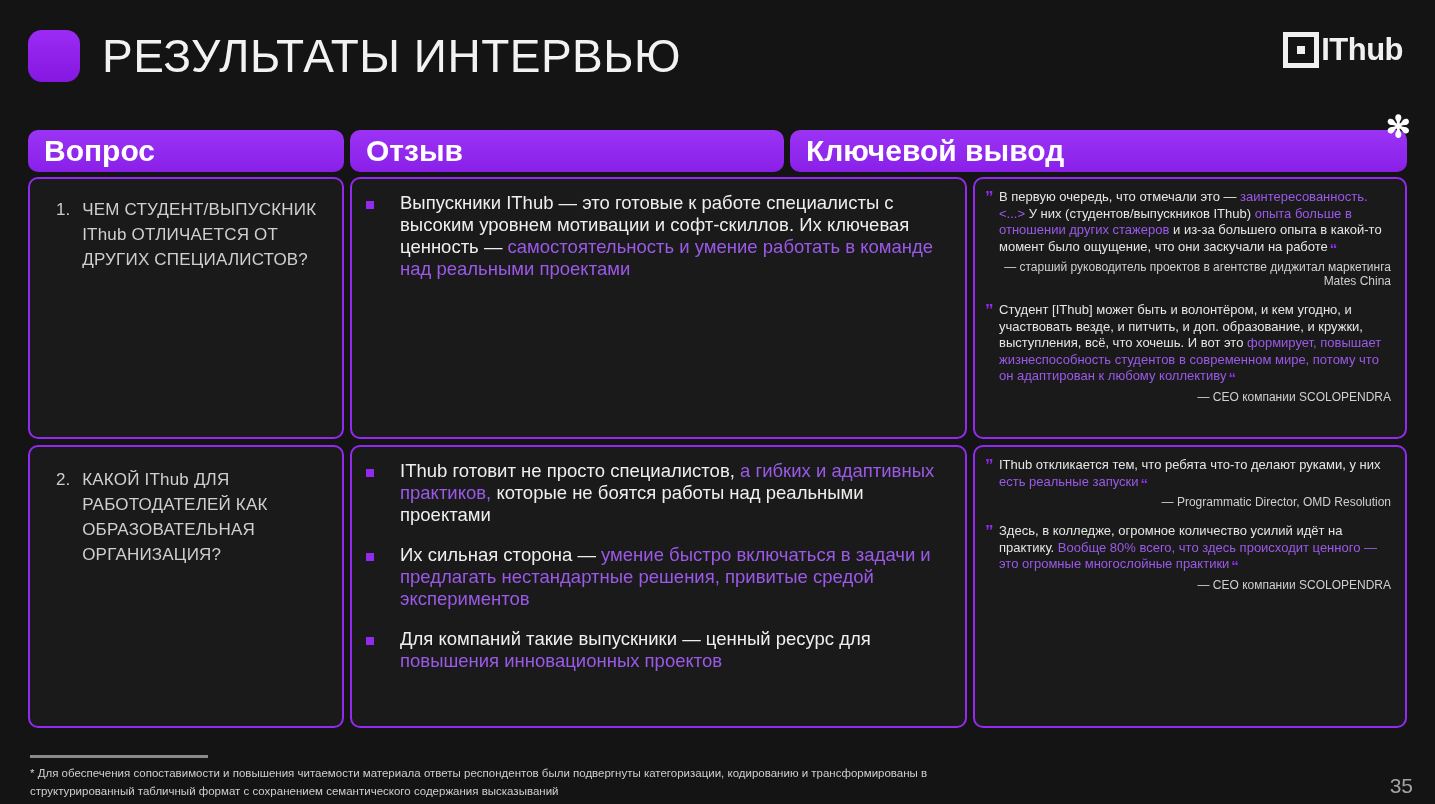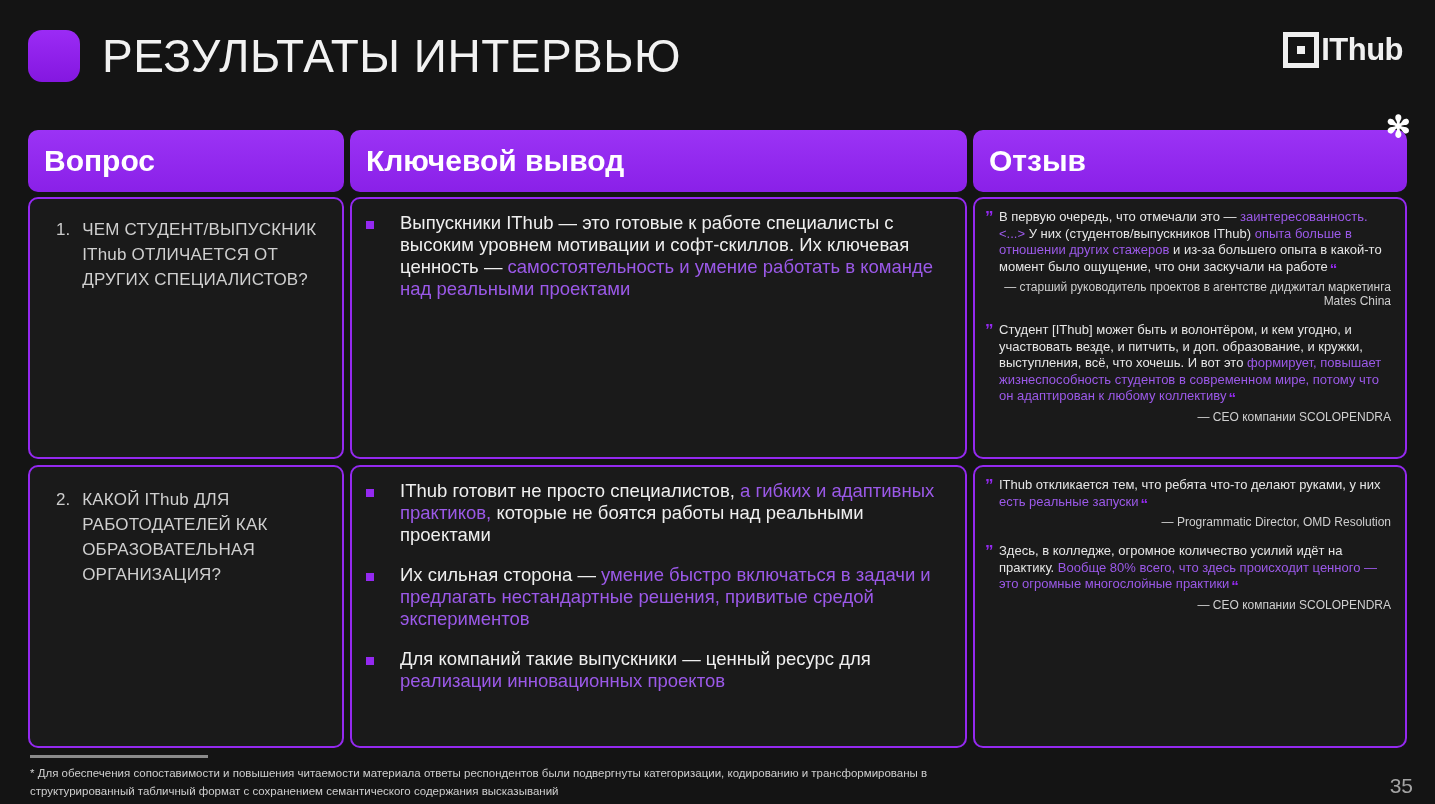--- a/index.html
+++ b/index.html
@@ -84,21 +84,21 @@
     top: 130px;
     width: 1379px;
   }
 
   .thead {
     display: flex;
     gap: 6px;
     position: relative;
   }
   .th {
-    height: 62px;
+    height: 42px;
     border-radius: 10px;
     background: #9429F0;
     background: linear-gradient(180deg, #9B33F5 0%, #8A20E8 100%);
     display: flex;
     align-items: center;
     padding-left: 16px;
   }
   .th-text {
     font-size: 30px;
     font-weight: bold;
@@ -256,25 +256,25 @@
     <span class="brand-name">IThub</span>
   </div>
 </div>
 
 <div class="table">
 
   <div class="thead">
     <div class="th col-q">
       <span class="th-text">Вопрос</span>
     </div>
+    <div class="th col-r">
+      <span class="th-text">Отзыв</span>
+    </div>
     <div class="th col-k">
       <span class="th-text">Ключевой вывод</span>
-    </div>
-    <div class="th col-r">
-      <span class="th-text">Отзыв</span>
     </div>
     <span class="header-asterisk">✻</span>
   </div>
 
   <div class="tbody">
 
     <div class="trow row-1">
       <div class="cell col-q">
         <div class="q-inner">
           <span class="q-num">1.</span>
@@ -315,21 +315,21 @@
             <div class="k-item">
               <span class="k-bullet"></span>
               <span class="k-text"><span>IThub готовит не просто специалистов, </span><span class="hl">а гибких и адаптивных практиков,</span><span> которые не боятся работы над реальными проектами</span></span>
             </div>
             <div class="k-item">
               <span class="k-bullet"></span>
               <span class="k-text"><span>Их сильная сторона — </span><span class="hl">умение быстро включаться в задачи и предлагать нестандартные решения, привитые средой экспериментов</span></span>
             </div>
             <div class="k-item">
               <span class="k-bullet"></span>
-              <span class="k-text"><span>Для компаний такие выпускники — ценный ресурс для </span><span class="hl">реализации инновационных проектов</span></span>
+              <span class="k-text"><span>Для компаний такие выпускники — ценный ресурс для </span><span class="hl">повышения инновационных проектов</span></span>
             </div>
           </div>
       </div>
       <div class="cell col-r">
         <div class="r-inner">
             <div class="quote-block">
               <div class="quote-body"><span class="qmark qmark-open">”</span><span>IThub откликается тем, что ребята что-то делают руками, у них </span><span class="hl">есть реальные запуски</span><span class="qmark-close">“</span></div>
               <div class="quote-author">— Programmatic Director, OMD Resolution</div>
             </div>
             <div class="quote-block">

